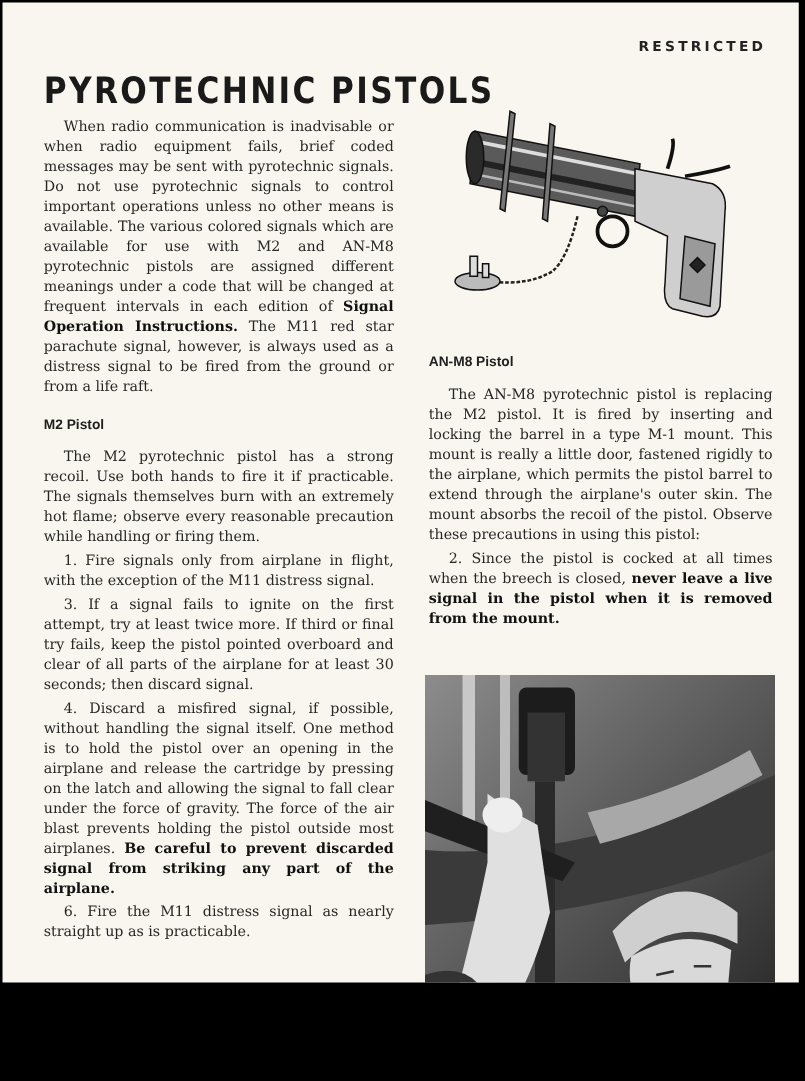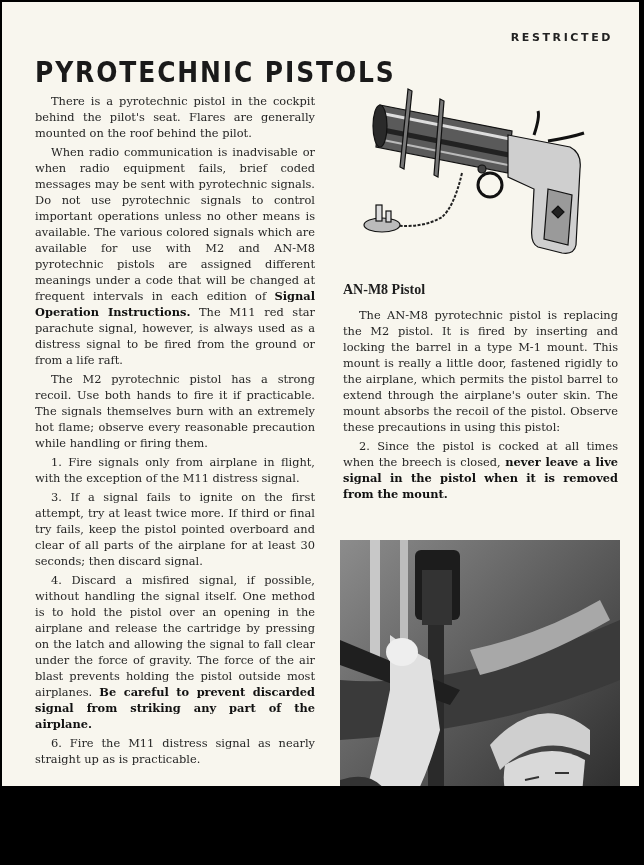--- a/index.html
+++ b/index.html
@@ -18,21 +18,21 @@
   .title {
     position: absolute; left: 33px; top: 53px; margin: 0;
     font-family: "DejaVu Sans", sans-serif; font-weight: 900; font-size: 29px; letter-spacing: 2.2px;
     color: #1a1a1a; transform: scaleX(0.86); transform-origin: left top; white-space: nowrap;
   }
   .col { position: absolute; font-size: 11.4px; line-height: 16px; text-align: justify; color: #262626; }
   .col-left { left: 33px; top: 91px; width: 280px; }
   .col-right { left: 341px; top: 280px; width: 275px; }
   .col p { margin: 0 0 3px 0; text-indent: 16px; }
   .sub {
-    font-family: Liberation Serif, serif; font-weight: bold; font-size: 14px; color: #1e1e1e;
+    font-family: Liberation Sans, sans-serif; font-weight: bold; font-size: 11px; color: #1e1e1e;
     margin: 15px 0 9px 0;
   }
   .col-right .sub { margin-top: 0; }
   b { font-weight: bold; color: #111; }
   .pistol-illus { position: absolute; left: 360px; top: 75px; width: 260px; height: 180px; }
   .photo {
     position: absolute; left: 338px; top: 538px; width: 280px; height: 276px;
     background: #6b6b6b; overflow: hidden;
   }
   .ftr-restricted {
@@ -45,23 +45,23 @@
   }
 </style>
 </head>
 <body>
 
 <div class="page">
   <div class="hdr-restricted">RESTRICTED</div>
   <h1 class="title">PYROTECHNIC PISTOLS</h1>
 
   <div class="col col-left">
-    <p>There is a pyrotechnic pistol in the cockpit behind the pilot's seat. Flares are generally mounted on the roof behind the pilot.</p>
     <p><span>When radio communication is inadvisable or when radio equipment fails, brief coded messages may be sent with pyrotechnic signals. Do not use pyrotechnic signals to control important operations unless no other means is available. The various colored signals which are available for use with M2 and AN-M8 pyrotechnic pistols are assigned different meanings under a code that will be changed at frequent intervals in each edition of </span><b>Signal Operation Instructions.</b><span> The M11 red star parachute signal, however, is always used as a distress signal to be fired from the ground or from a life raft.</span></p>
 
+    <div class="sub">M2 Pistol</div>
     <p>The M2 pyrotechnic pistol has a strong recoil. Use both hands to fire it if practicable. The signals themselves burn with an extremely hot flame; observe every reasonable precaution while handling or firing them.</p>
     <p>1. Fire signals only from airplane in flight, with the exception of the M11 distress signal.</p>
     <p>3. If a signal fails to ignite on the first attempt, try at least twice more. If third or final try fails, keep the pistol pointed overboard and clear of all parts of the airplane for at least 30 seconds; then discard signal.</p>
     <p><span>4. Discard a misfired signal, if possible, without handling the signal itself. One method is to hold the pistol over an opening in the airplane and release the cartridge by pressing on the latch and allowing the signal to fall clear under the force of gravity. The force of the air blast prevents holding the pistol outside most airplanes. </span><b>Be careful to prevent discarded signal from striking any part of the airplane.</b></p>
     <p>6. Fire the M11 distress signal as nearly straight up as is practicable.</p>
   </div>
 
   <svg class="pistol-illus" viewBox="0 0 260 180">
     <g fill="#3a3a3a" stroke="#111" stroke-width="1.2">
       <path d="M18 28 L150 54 L146 96 L14 70 Z" fill="#5a5a5a"></path>

